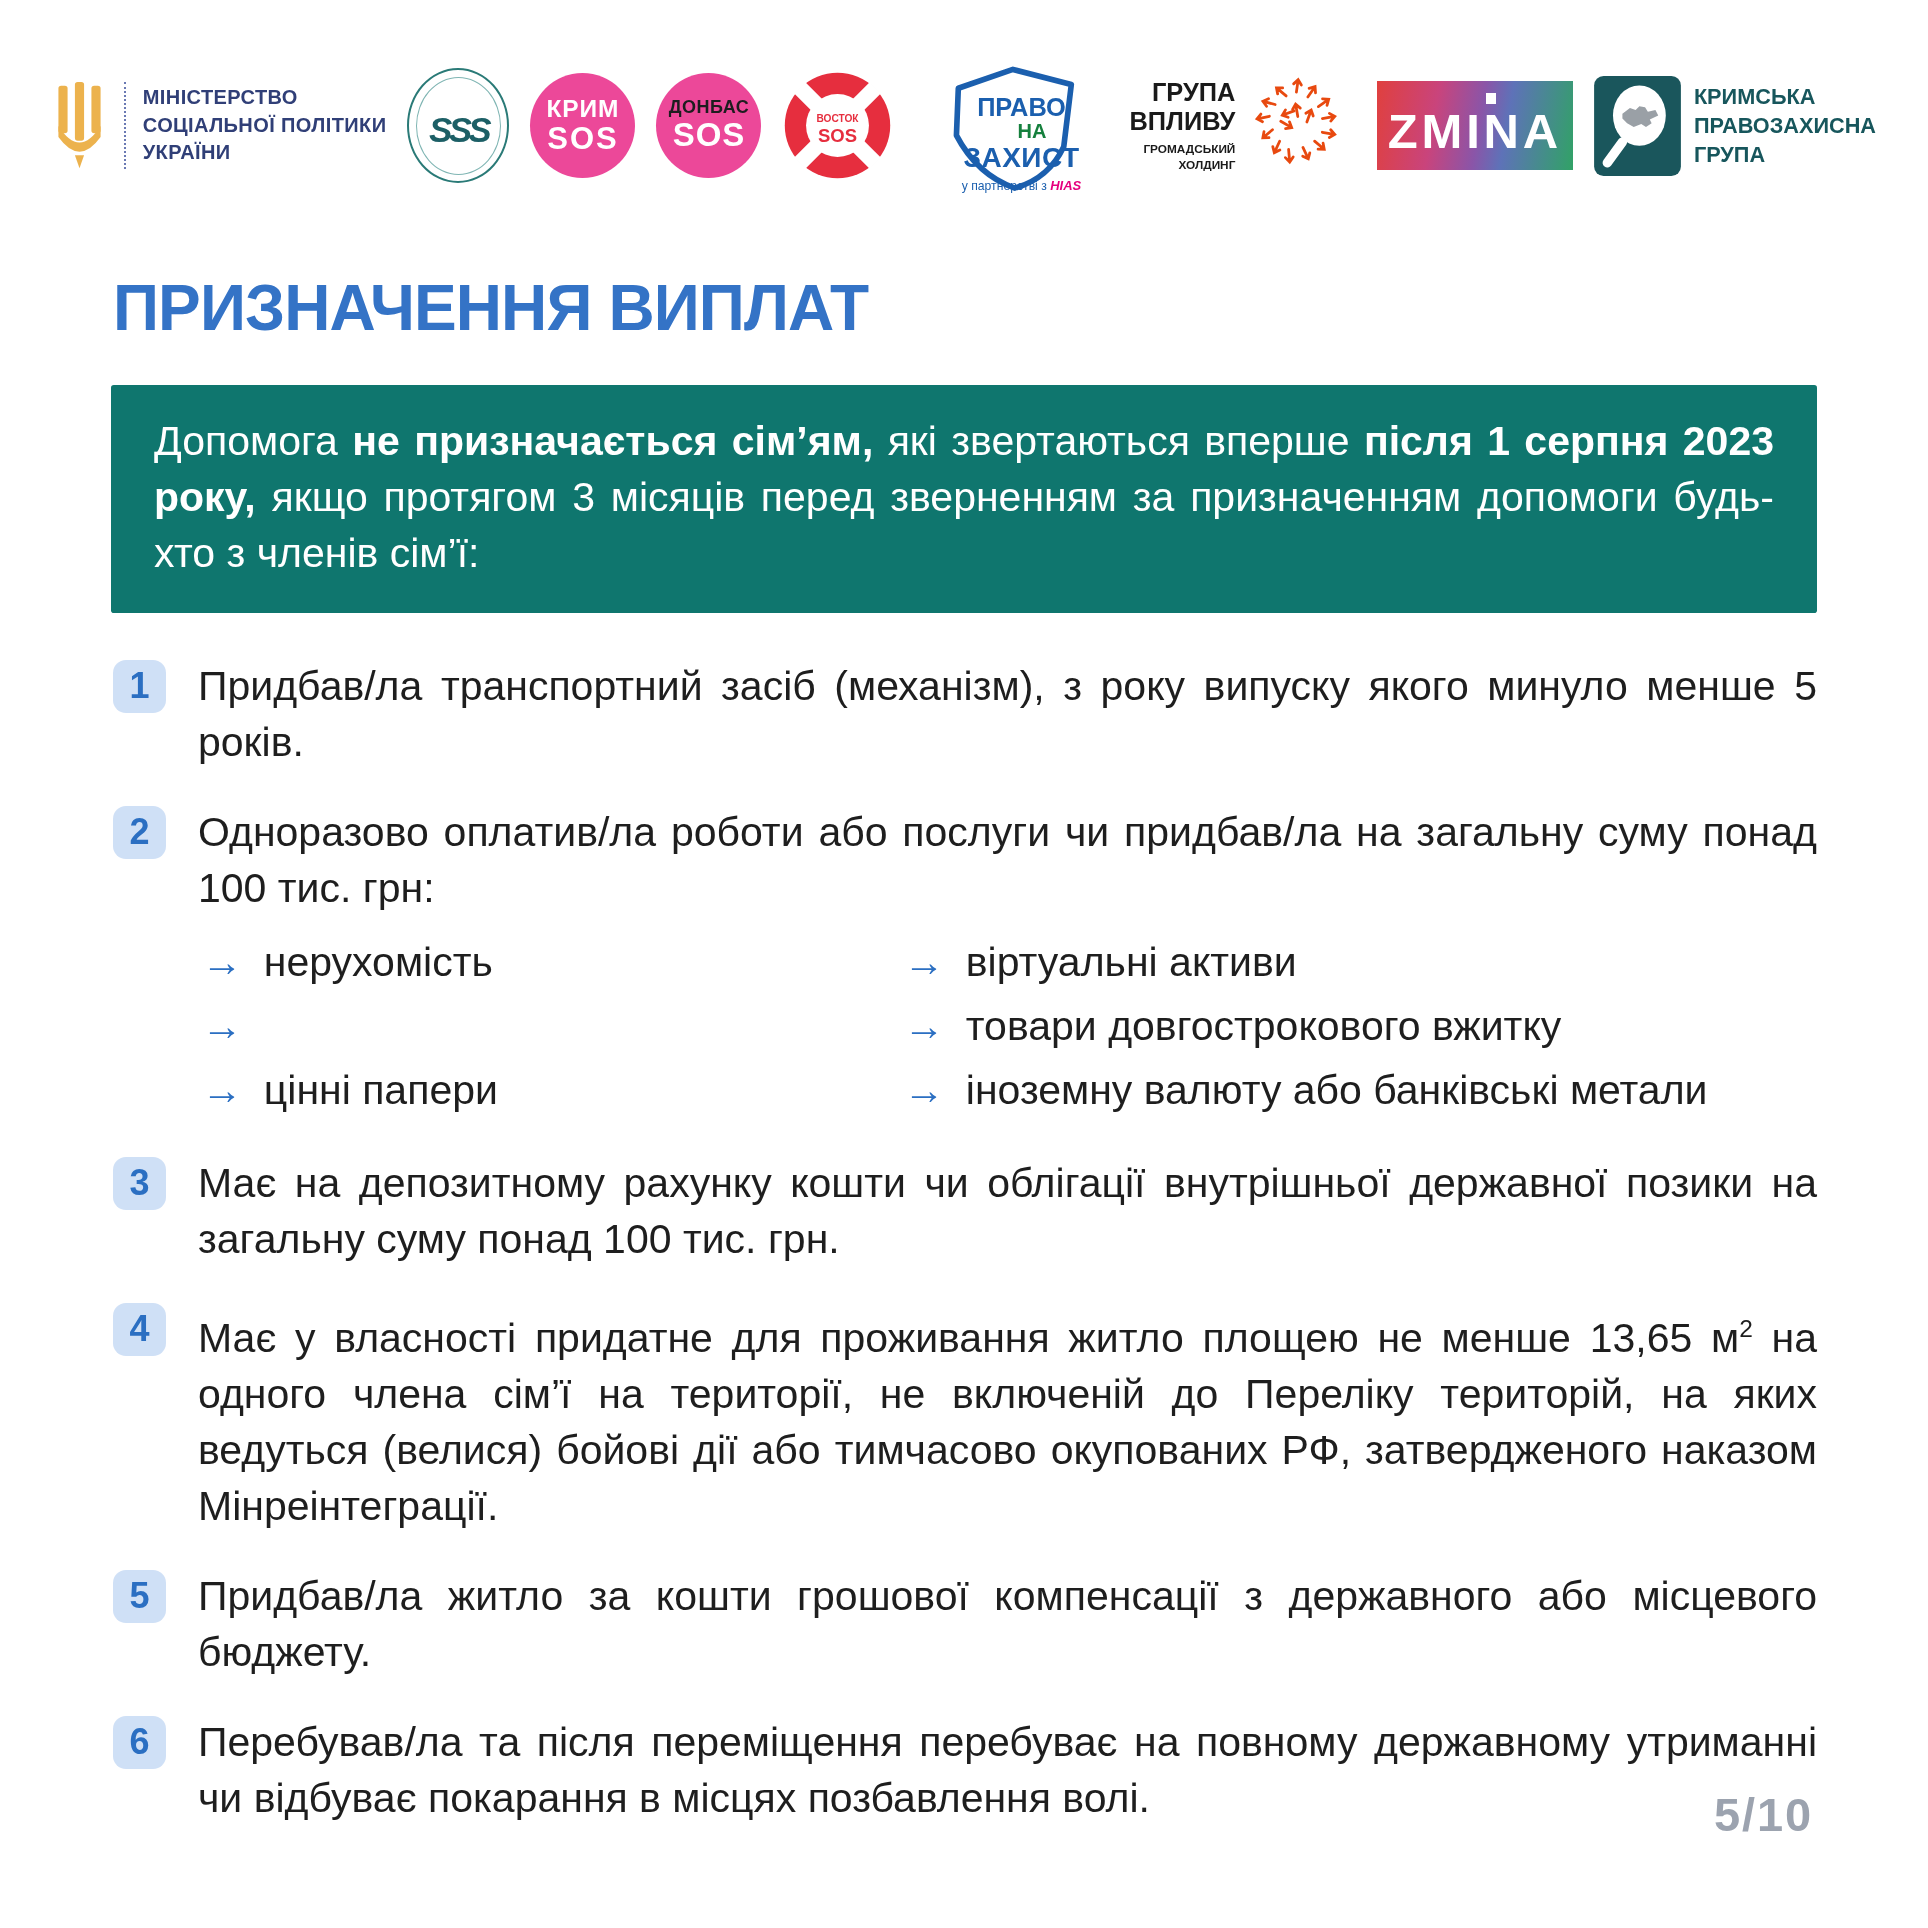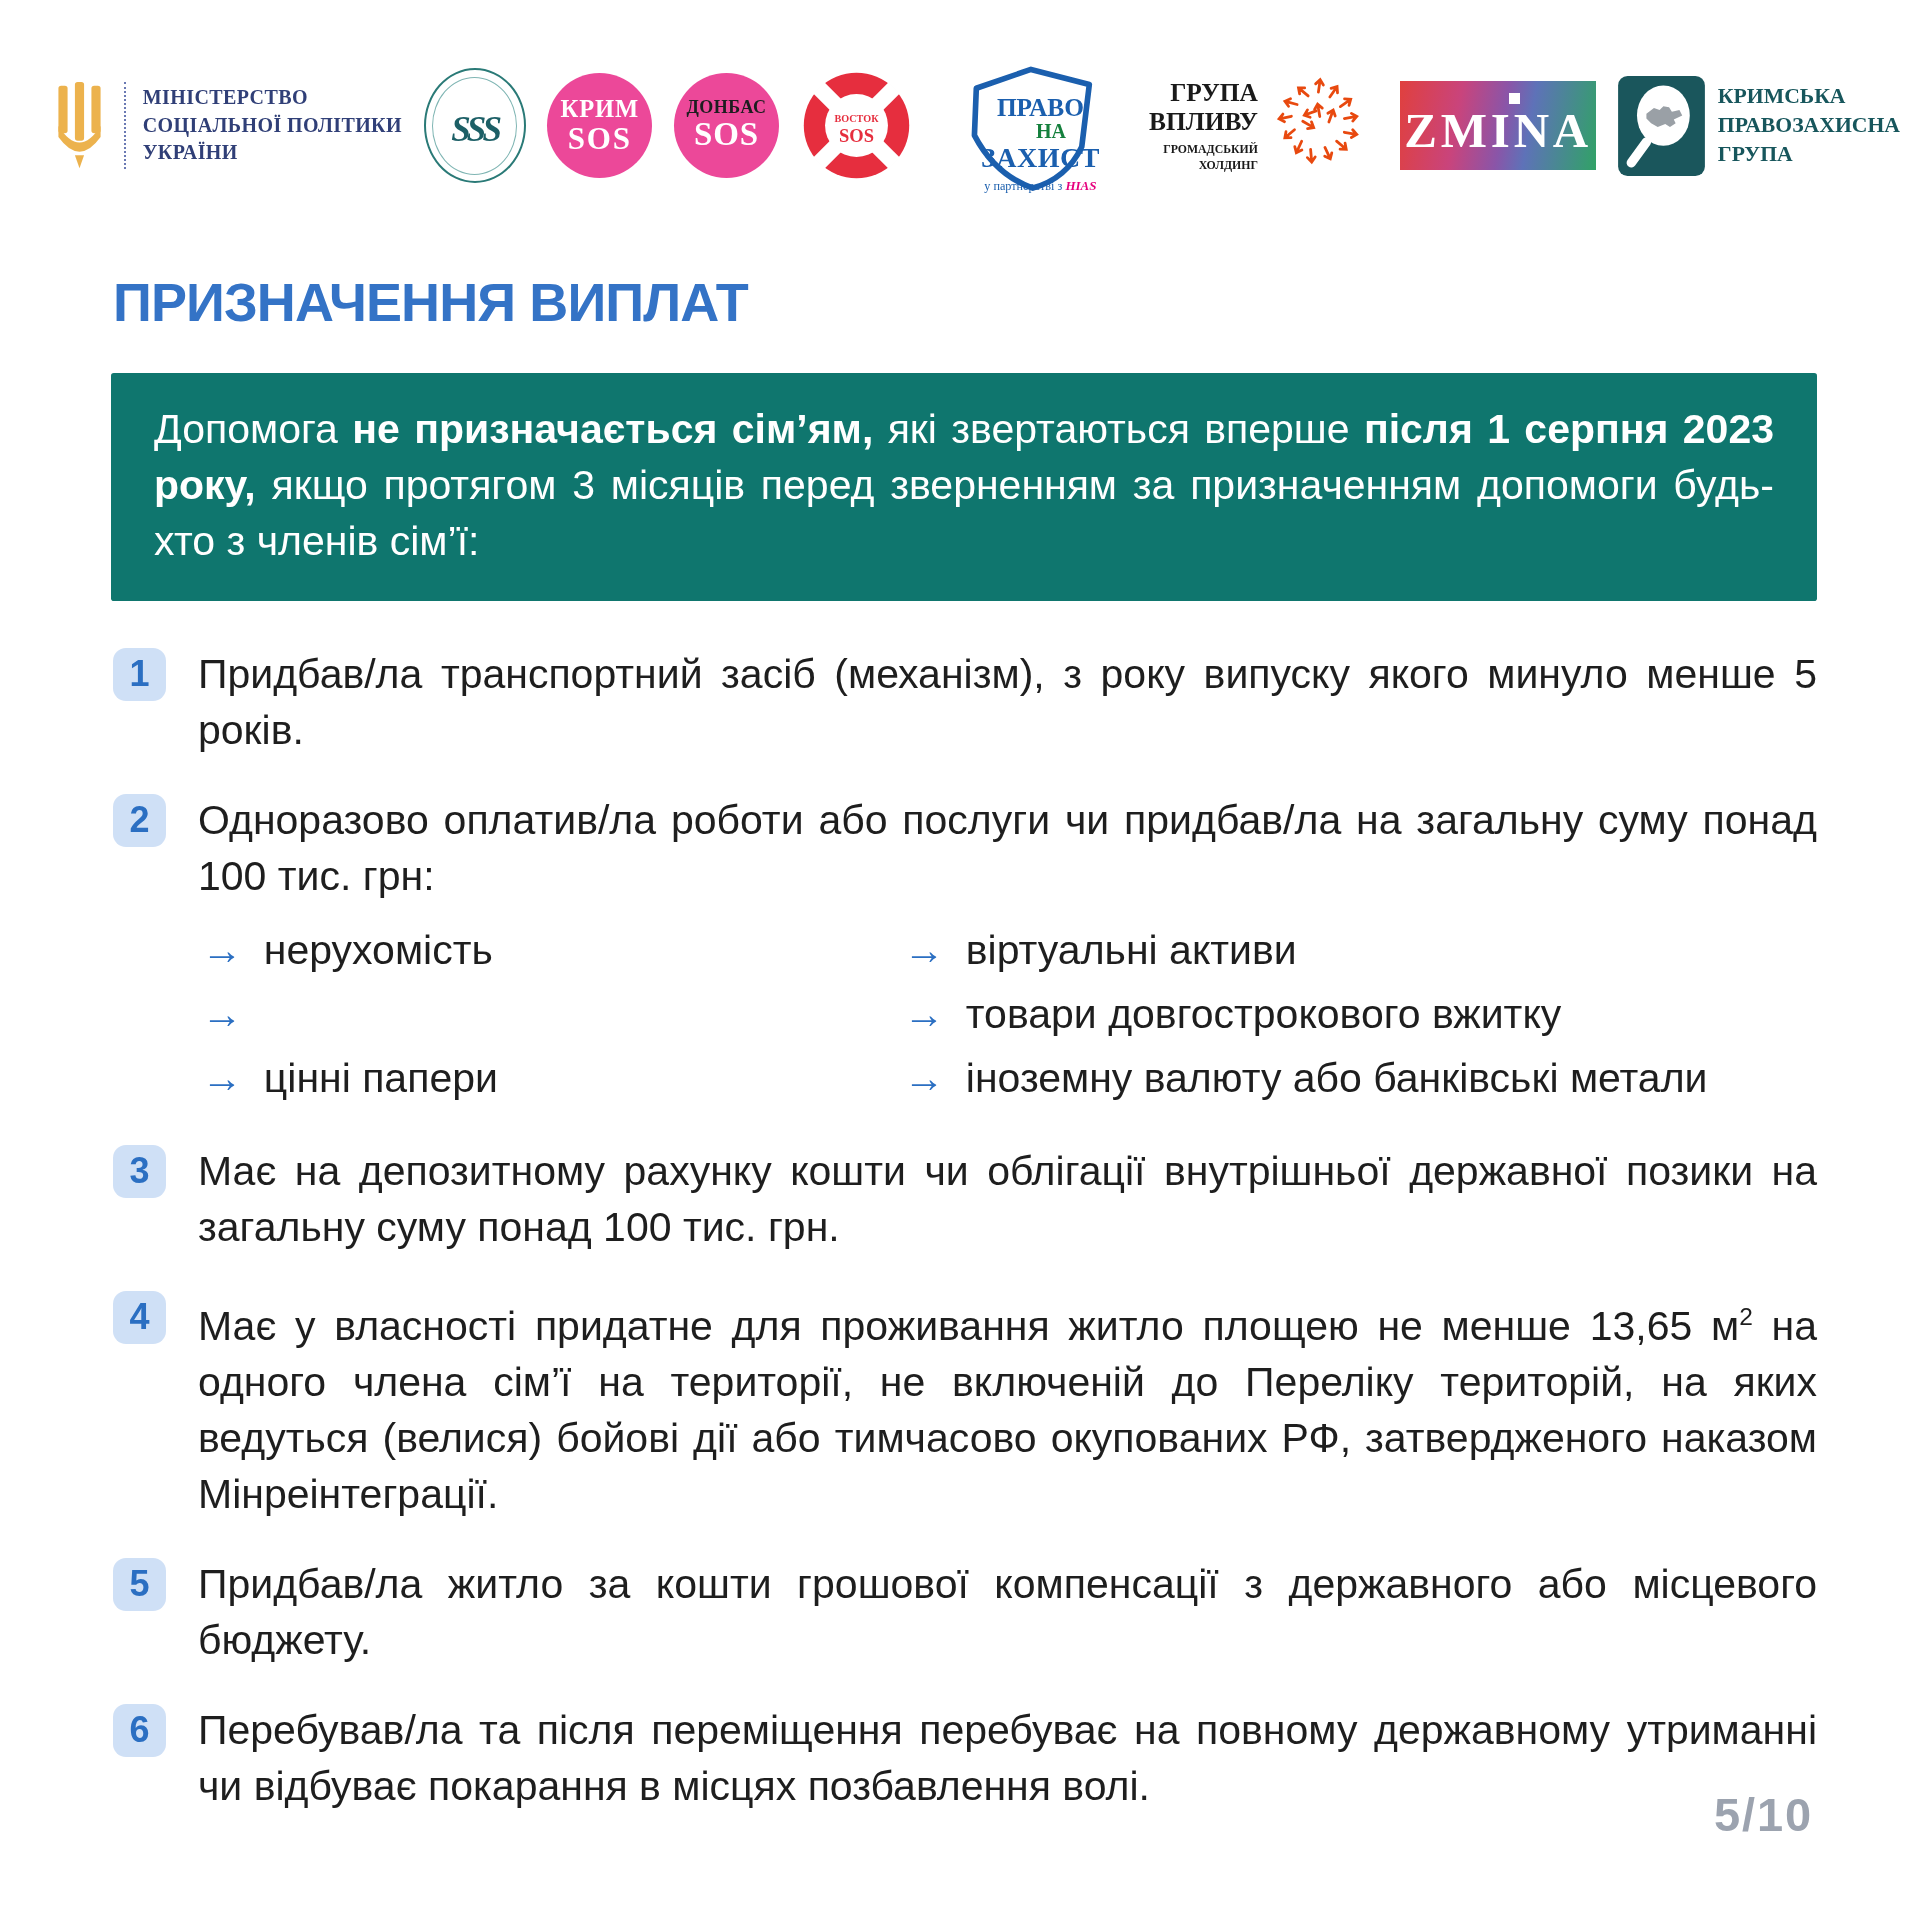--- a/index.html
+++ b/index.html
@@ -1,21 +1,21 @@
 <!DOCTYPE html>
 <html style="font-size:15px"><head>
 <meta charset="utf-8">
 <style>
   html,body{margin:0;padding:0;}
   body{
     width:1928px;height:1928px;background:#ffffff;position:relative;overflow:hidden;
     font-family:"Liberation Sans",sans-serif;color:#1E1E1E;
   }
   
-  .logos{display:flex;align-items:center;justify-content:space-between;padding:55px 28px 0 52px;height:141px;font-family:Liberation Serif, serif;}
+  .logos{display:flex;align-items:center;justify-content:space-between;padding:55px 52px 0 52px;height:141px;}
   .logo{display:flex;align-items:center;flex:0 0 auto;}
   
   .min{gap:11.3px;}
   .min .dots{border-left:2.8px dotted #6A79B3;height:87px;margin:0 5.6px;}
   .min .mtxt{font-size:20px;font-weight:700;color:#303F77;line-height:1.38;letter-spacing:0.4px;}
   
   .sss-outer{width:98px;height:111px;border:2.8px solid #2A7A77;border-radius:50%;display:flex;align-items:center;justify-content:center;}
   .sss-inner{width:83px;height:96px;border:1.9px solid #7FB5B3;border-radius:50%;display:flex;align-items:center;justify-content:center;}
   .sss-txt{font-size:35px;font-weight:800;font-style:italic;color:#1C5F66;letter-spacing:-3.8px;margin-top:8px;}
   
@@ -39,21 +39,21 @@
   .h1{font-size:25.4px;color:#1A1A1A;font-weight:600;line-height:1.15;}
   .hsub{font-size:11.8px;color:#1A1A1A;font-weight:600;margin-top:5.6px;line-height:1.3;}
   
   .zmina{width:196px;height:89px;background:linear-gradient(100deg,#E0403E 0%,#C9447C 30%,#8A55A8 52%,#5E72B8 65%,#31A266 100%);display:flex;align-items:center;justify-content:center;position:relative;}
   .ztxt{color:#fff;font-size:49px;font-weight:800;letter-spacing:3.8px;margin-top:10px;}
   .zdot{position:absolute;width:10.4px;height:10.4px;background:#fff;top:12.2px;left:109px;}
   
   .kpg{gap:13px;align-items:center;}
   .ktxt{font-size:21.7px;font-weight:800;color:#17565C;line-height:1.35;}
   
-  .title{font-size:54px;font-weight:800;color:#3473C6;margin:75px 0 40px 113px;letter-spacing:-0.9px;}
+  .title{font-size:64px;font-weight:800;color:#3473C6;margin:75px 0 40px 113px;letter-spacing:-0.9px;}
   .notice{margin:0 111px;background:#0f766e;color:#fff;font-size:41px;line-height:56px;
           padding:28px 43px 32px 43px;text-align:justify;border-radius:2.8px;}
   .notice .b{font-weight:700;}
   
   .list{margin:45px 111px 0 113px;}
   .item{display:flex;gap:32px;margin-bottom:34px;}
   .badge{flex:0 0 auto;width:53px;height:53px;margin-top:1.9px;border-radius:13px;background:#CFE0F6;color:#2B6FC2;
          font-size:36px;font-weight:700;display:flex;align-items:center;justify-content:center;}
   .item-body{flex:1 1 auto;}
   .item-text{font-size:41px;line-height:56px;color:#1E1E1E;text-align:justify;}

